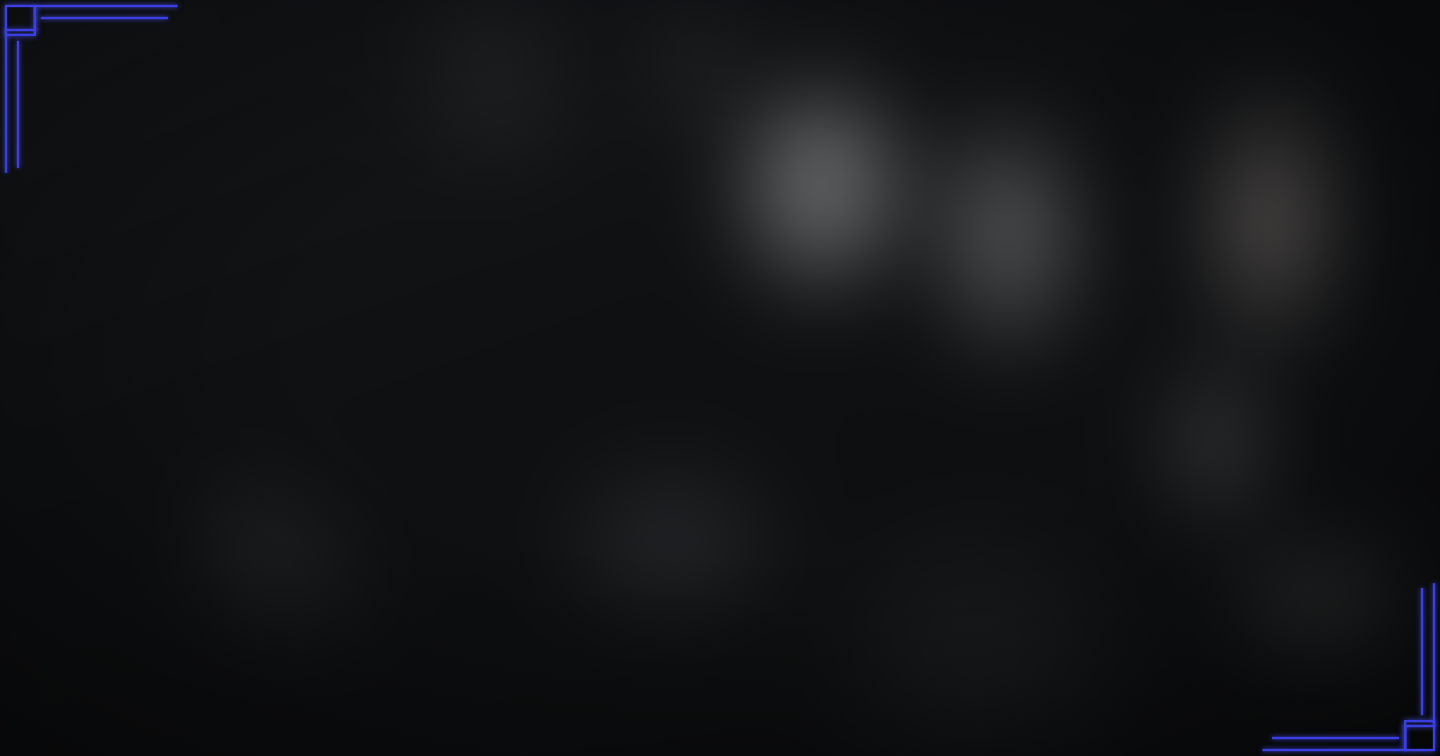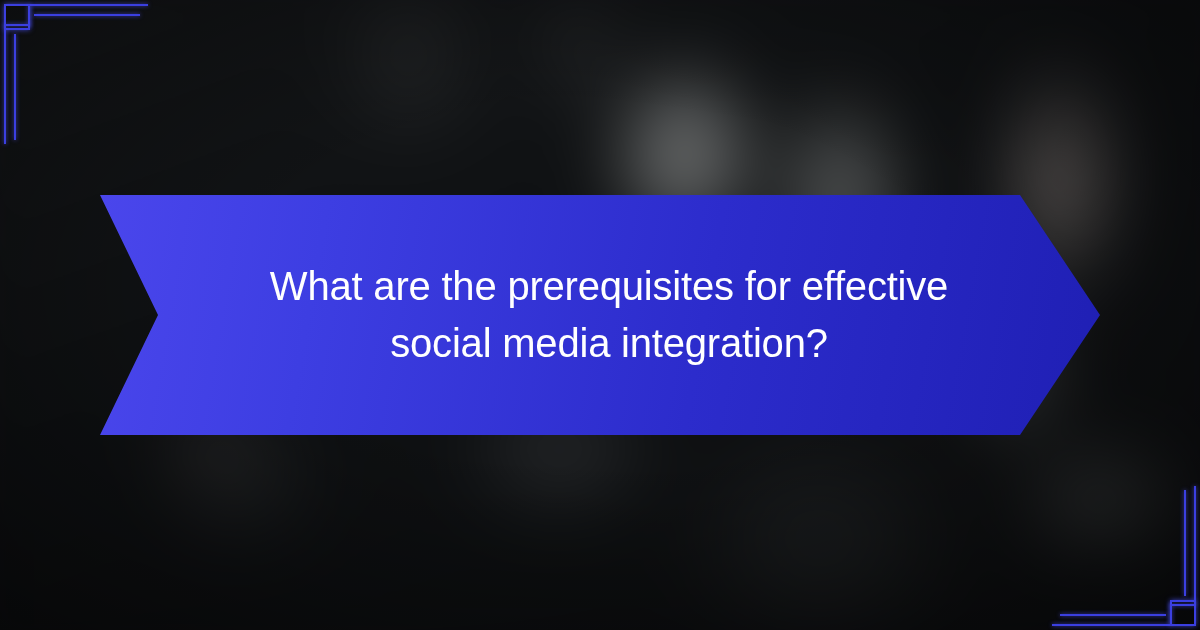--- a/index.html
+++ b/index.html
@@ -119,17 +119,14 @@
   <div class="corner" id="corner-br">
     <div class="corner-box" style="right:4px;  bottom:4px;  width:26px; height:26px;"></div>
     <div class="corner-line" style="right:30px; bottom:4px;  width:118px; height:2px;"></div>
     <div class="corner-line" style="right:34px; bottom:14px; width:106px; height:2px;"></div>
     <div class="corner-line" style="right:28px; bottom:4px;  width:2px;  height:22px;"></div>
     <div class="corner-line" style="right:4px;  bottom:24px; width:26px; height:2px;"></div>
     <div class="corner-line" style="right:4px;  bottom:26px; width:2px;  height:118px;"></div>
     <div class="corner-line" style="right:14px; bottom:34px; width:2px;  height:106px;"></div>
   </div>
 
-  <div class="banner">
-    <div class="banner-text">What are the prerequisites for effective social media integration?</div>
-  </div>
 
 </div>
 
 </body></html>

